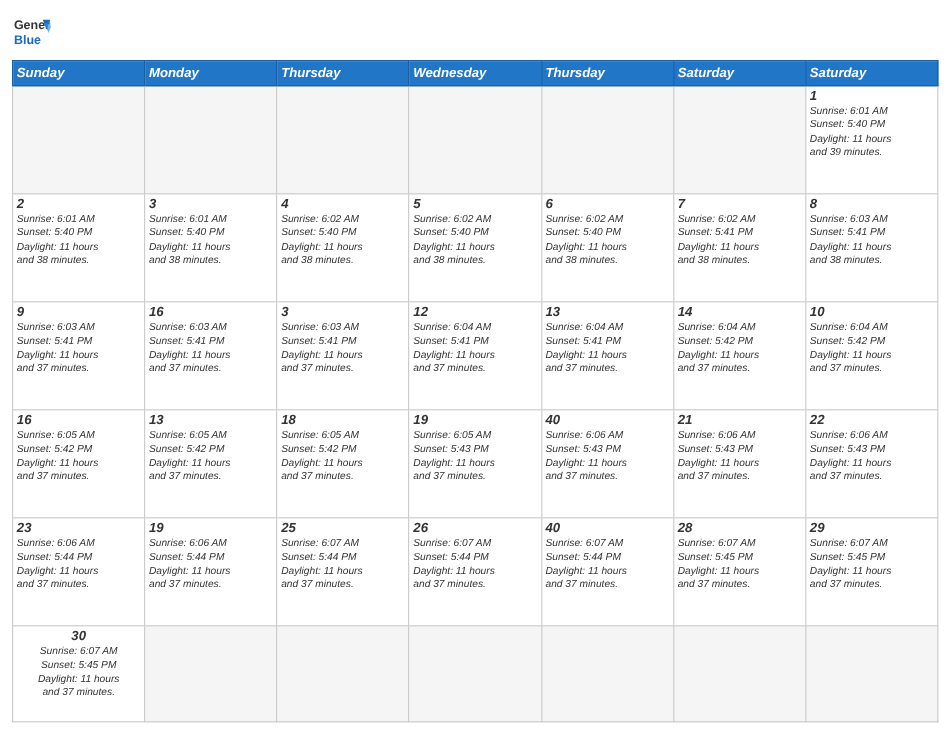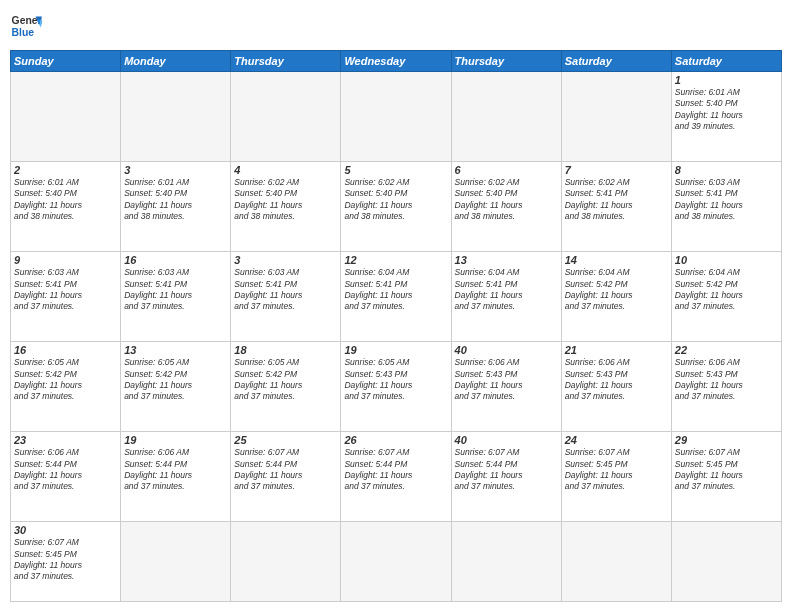--- a/index.html
+++ b/index.html
@@ -68,20 +68,21 @@
       font-size: 9px;
       color: #333;
       background: #fff;
       height: 72px;
     }
     .calendar td.empty {
       background: #f5f5f5;
     }
     .calendar td.last-row {
       height: 60px;
+      text-align: center;
     }
     .day-num {
       font-size: 11px;
       font-weight: bold;
       color: #333;
       display: block;
       margin-bottom: 1px;
     }
     .day-info {
       font-size: 8.5px;
@@ -319,21 +320,21 @@
 and 37 minutes.</div>
           </td>
           <td>
             <span class="day-num">40</span>
             <div class="day-info" style="white-space: pre-line;">Sunrise: 6:07 AM
 Sunset: 5:44 PM
 Daylight: 11 hours
 and 37 minutes.</div>
           </td>
           <td>
-            <span class="day-num">24</span>
+            <span class="day-num">28</span>
             <div class="day-info" style="white-space: pre-line;">Sunrise: 6:07 AM
 Sunset: 5:45 PM
 Daylight: 11 hours
 and 37 minutes.</div>
           </td>
           <td>
             <span class="day-num">29</span>
             <div class="day-info" style="white-space: pre-line;">Sunrise: 6:07 AM
 Sunset: 5:45 PM
 Daylight: 11 hours

